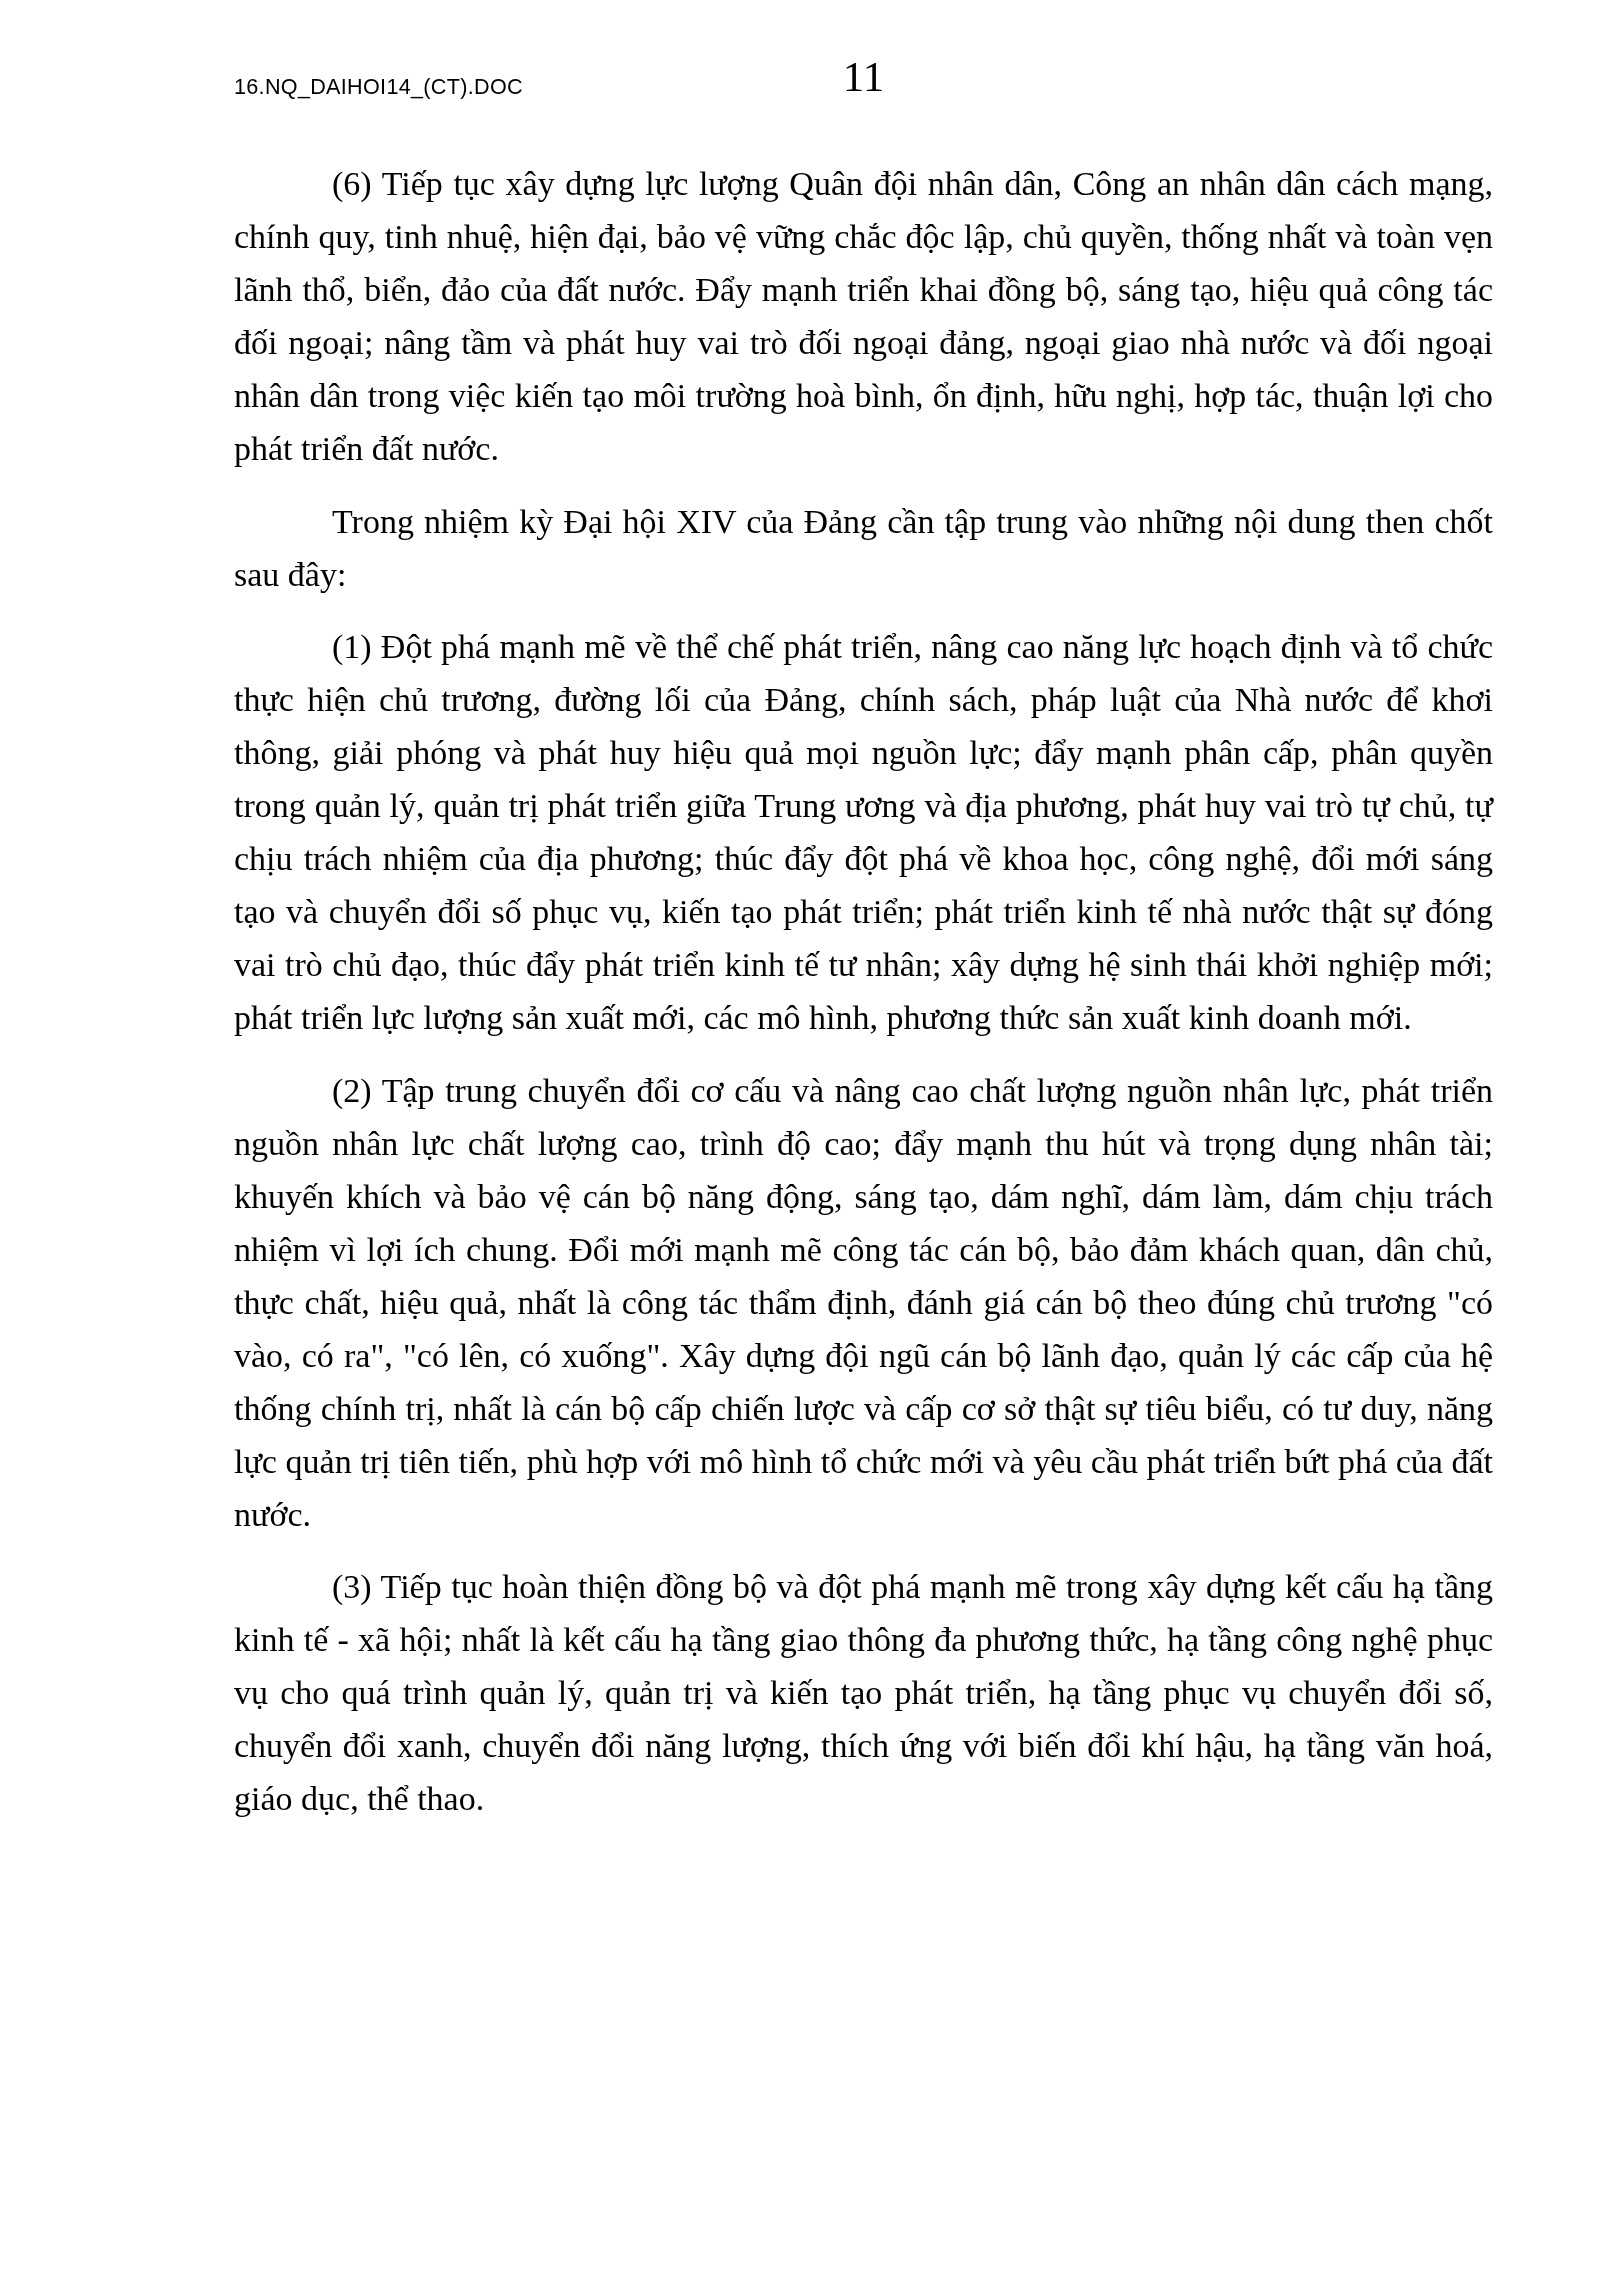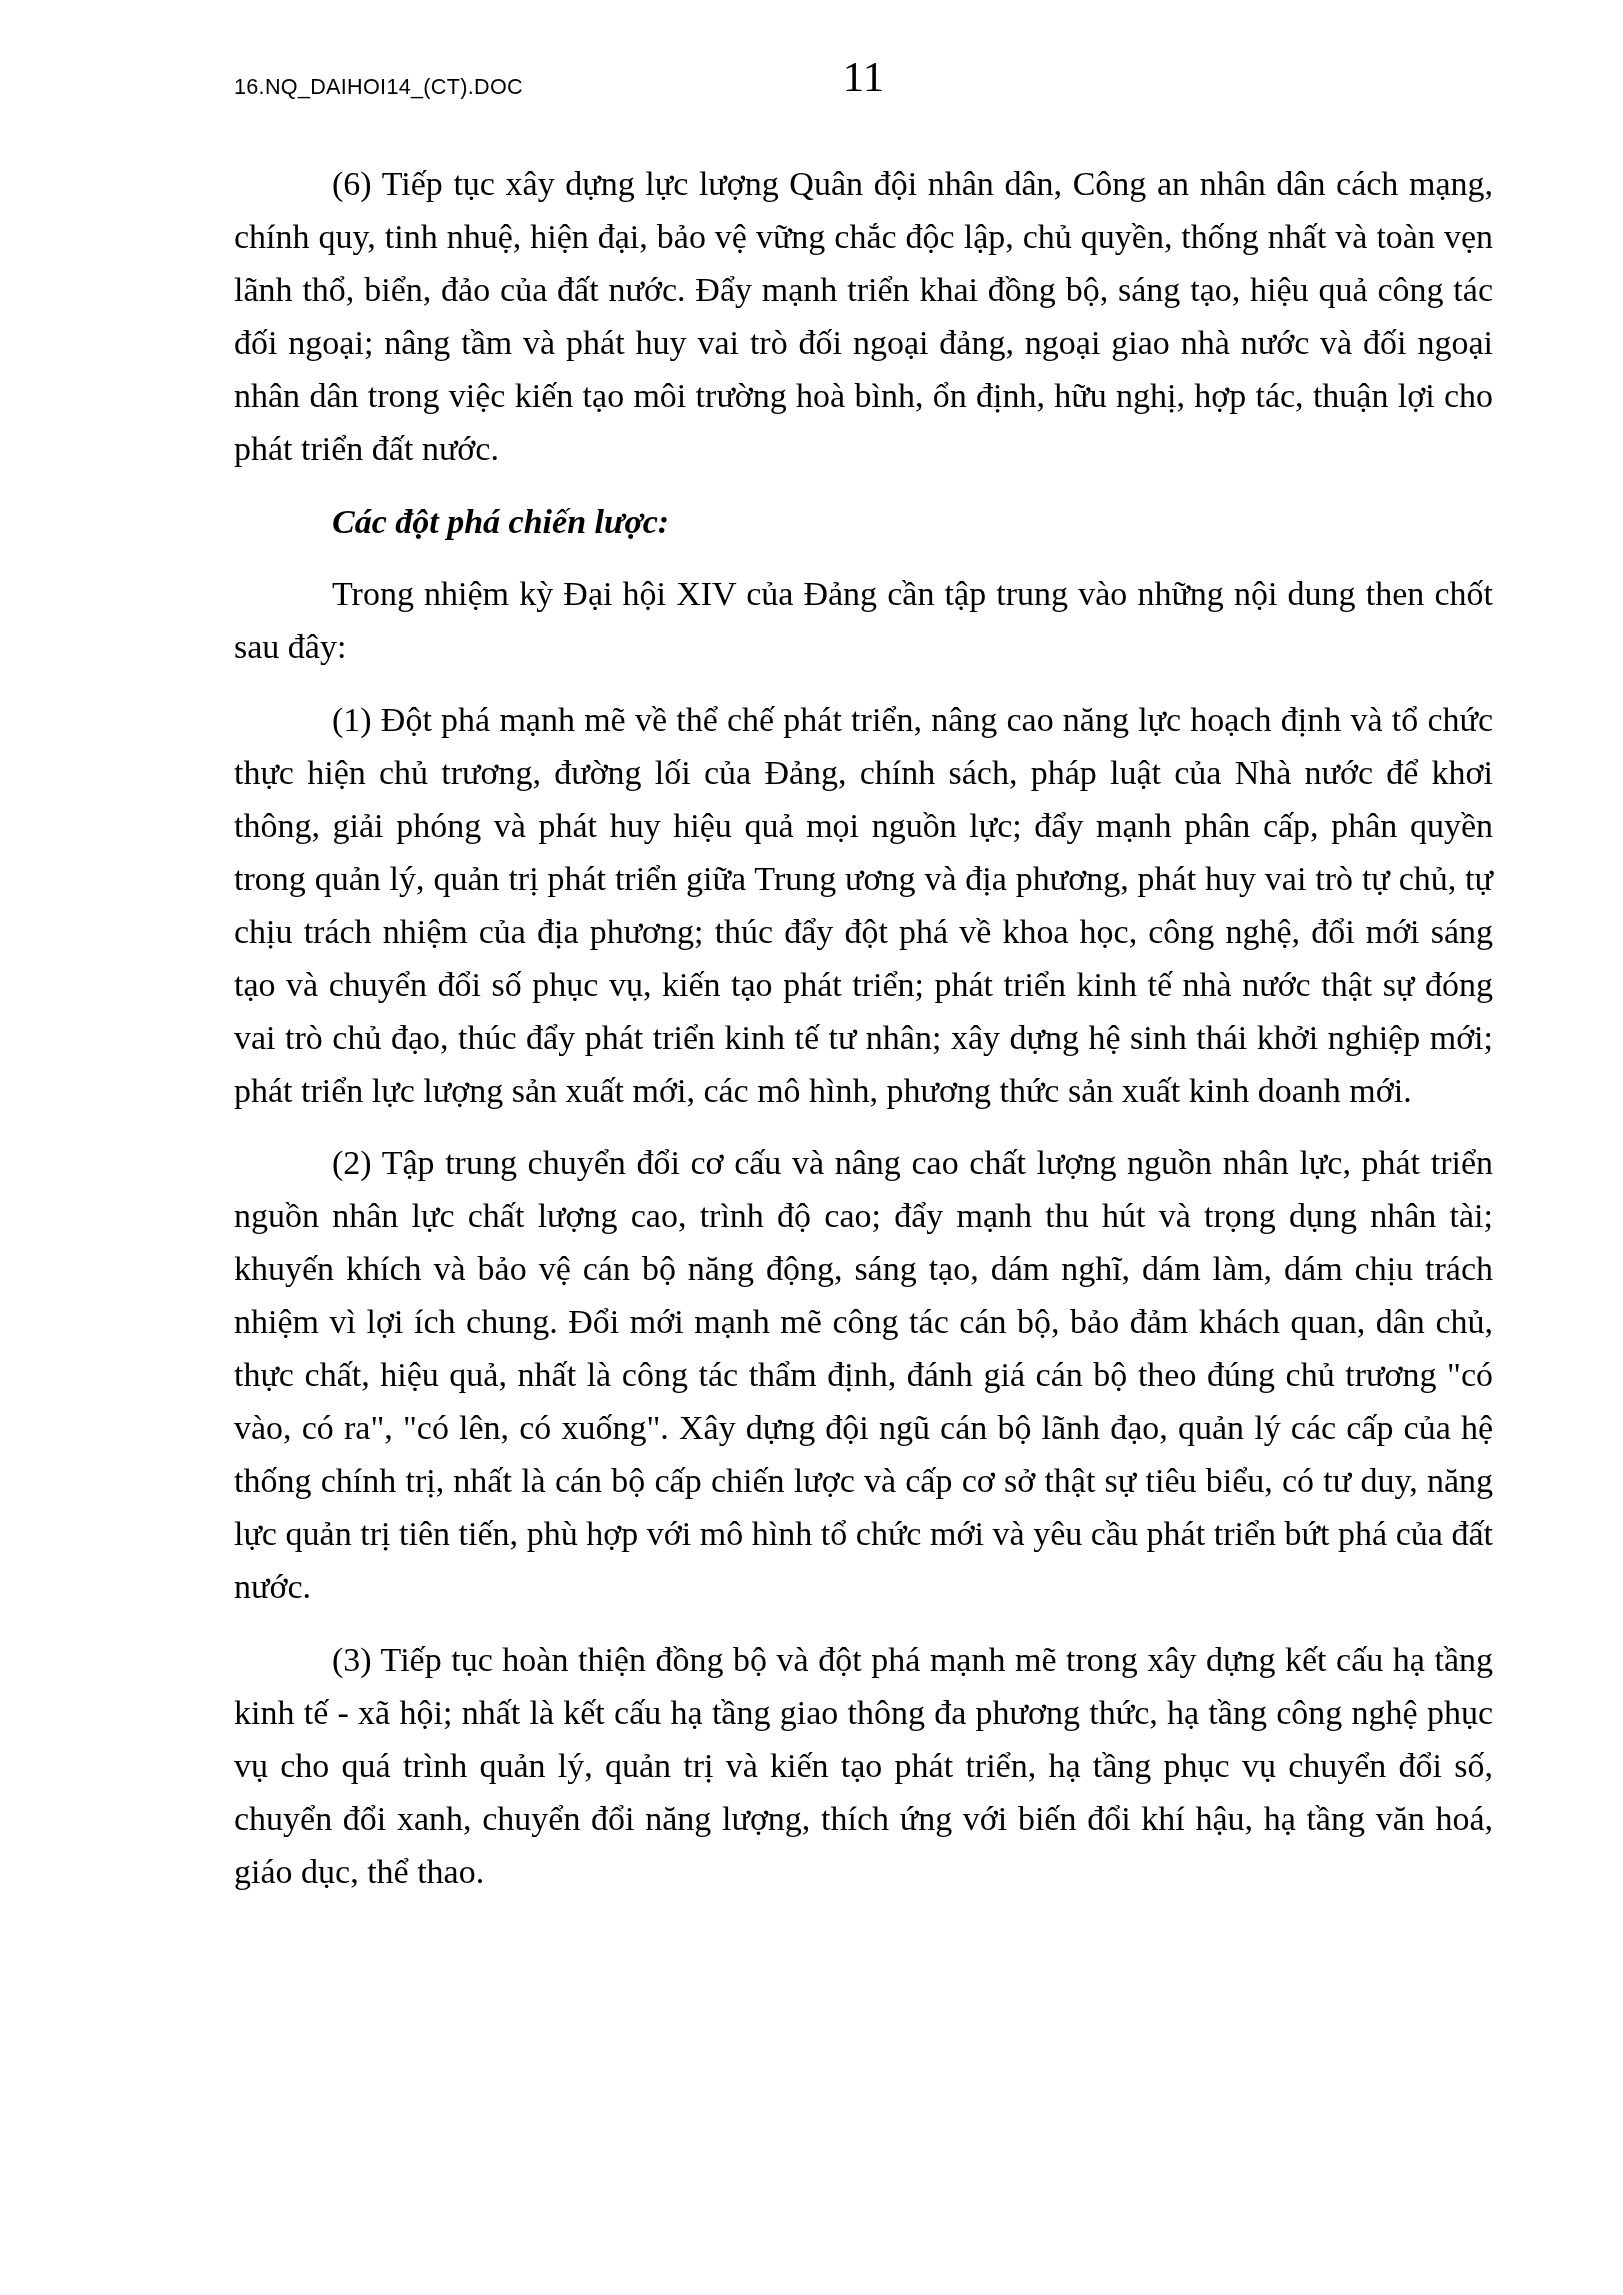--- a/index.html
+++ b/index.html
@@ -60,21 +60,20 @@
 <div class="page">
 
   <div class="header-filename">16.NQ_DAIHOI14_(CT).DOC</div>
 
   <div class="page-number">11</div>
 
   <div class="content">
 
     <p>(6) Tiếp tục xây dựng lực lượng Quân đội nhân dân, Công an nhân dân cách mạng, chính quy, tinh nhuệ, hiện đại, bảo vệ vững chắc độc lập, chủ quyền, thống nhất và toàn vẹn lãnh thổ, biển, đảo của đất nước. Đẩy mạnh triển khai đồng bộ, sáng tạo, hiệu quả công tác đối ngoại; nâng tầm và phát huy vai trò đối ngoại đảng, ngoại giao nhà nước và đối ngoại nhân dân trong việc kiến tạo môi trường hoà bình, ổn định, hữu nghị, hợp tác, thuận lợi cho phát triển đất nước.</p>
 
-    <p class="heading">Các đột phá chiến lược:</p>
 
     <p>Trong nhiệm kỳ Đại hội XIV của Đảng cần tập trung vào những nội dung then chốt sau đây:</p>
 
     <p>(1) Đột phá mạnh mẽ về thể chế phát triển, nâng cao năng lực hoạch định và tổ chức thực hiện chủ trương, đường lối của Đảng, chính sách, pháp luật của Nhà nước để khơi thông, giải phóng và phát huy hiệu quả mọi nguồn lực; đẩy mạnh phân cấp, phân quyền trong quản lý, quản trị phát triển giữa Trung ương và địa phương, phát huy vai trò tự chủ, tự chịu trách nhiệm của địa phương; thúc đẩy đột phá về khoa học, công nghệ, đổi mới sáng tạo và chuyển đổi số phục vụ, kiến tạo phát triển; phát triển kinh tế nhà nước thật sự đóng vai trò chủ đạo, thúc đẩy phát triển kinh tế tư nhân; xây dựng hệ sinh thái khởi nghiệp mới; phát triển lực lượng sản xuất mới, các mô hình, phương thức sản xuất kinh doanh mới.</p>
 
     <p>(2) Tập trung chuyển đổi cơ cấu và nâng cao chất lượng nguồn nhân lực, phát triển nguồn nhân lực chất lượng cao, trình độ cao; đẩy mạnh thu hút và trọng dụng nhân tài; khuyến khích và bảo vệ cán bộ năng động, sáng tạo, dám nghĩ, dám làm, dám chịu trách nhiệm vì lợi ích chung. Đổi mới mạnh mẽ công tác cán bộ, bảo đảm khách quan, dân chủ, thực chất, hiệu quả, nhất là công tác thẩm định, đánh giá cán bộ theo đúng chủ trương "có vào, có ra", "có lên, có xuống". Xây dựng đội ngũ cán bộ lãnh đạo, quản lý các cấp của hệ thống chính trị, nhất là cán bộ cấp chiến lược và cấp cơ sở thật sự tiêu biểu, có tư duy, năng lực quản trị tiên tiến, phù hợp với mô hình tổ chức mới và yêu cầu phát triển bứt phá của đất nước.</p>
 
     <p>(3) Tiếp tục hoàn thiện đồng bộ và đột phá mạnh mẽ trong xây dựng kết cấu hạ tầng kinh tế - xã hội; nhất là kết cấu hạ tầng giao thông đa phương thức, hạ tầng công nghệ phục vụ cho quá trình quản lý, quản trị và kiến tạo phát triển, hạ tầng phục vụ chuyển đổi số, chuyển đổi xanh, chuyển đổi năng lượng, thích ứng với biến đổi khí hậu, hạ tầng văn hoá, giáo dục, thể thao.</p>
 
   </div>

